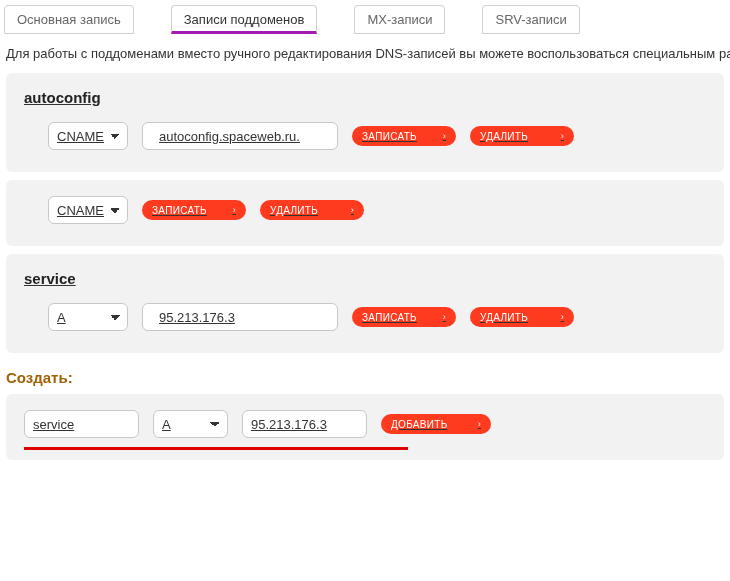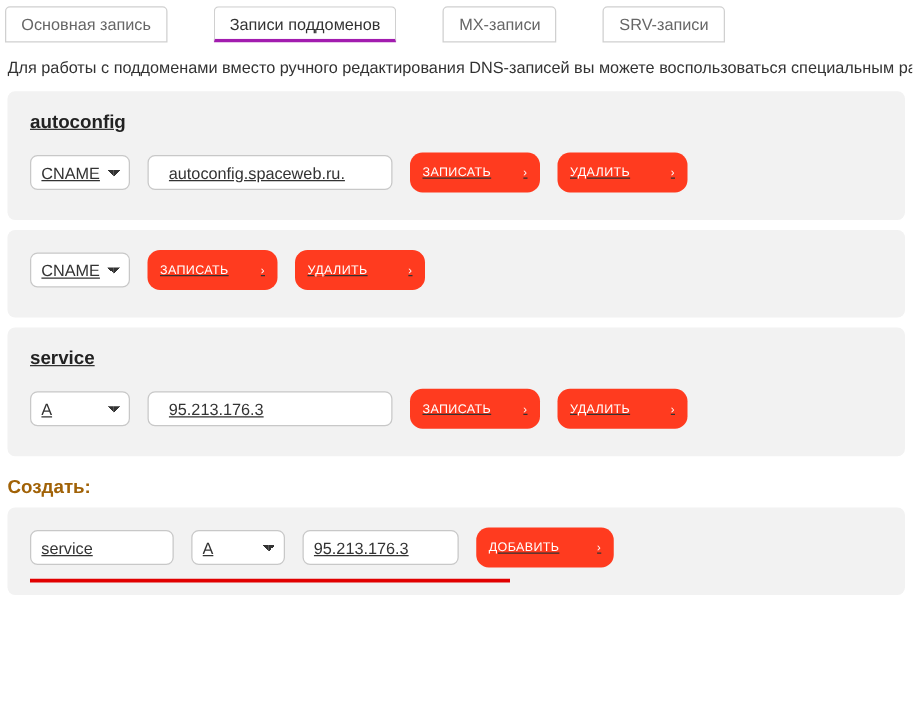--- a/index.html
+++ b/index.html
@@ -76,20 +76,21 @@
   .select.type {
     width: 80px;
     padding-right: 22px;
     appearance: none;
     -webkit-appearance: none;
     background-image: linear-gradient(45deg, transparent 50%, #333 50%),
                       linear-gradient(135deg, #333 50%, transparent 50%);
     background-position: right 12px center, right 7px center;
     background-size: 5px 5px, 5px 5px;
     background-repeat: no-repeat;
+    margin-left: 24px;
   }
   .select.type2 {
     width: 75px;
     padding-right: 22px;
     appearance: none;
     -webkit-appearance: none;
     background-image: linear-gradient(45deg, transparent 50%, #333 50%),
                       linear-gradient(135deg, #333 50%, transparent 50%);
     background-position: right 12px center, right 7px center;
     background-size: 5px 5px, 5px 5px;
@@ -104,21 +105,21 @@
   }
   .input.val2 {
     width: 125px;
   }
   
   .btn {
     background: #ff3b1f;
     color: #fff;
     border: none;
     border-radius: 10px;
-    height: 32px;
+    height: 20px;
     font-size: 10px;
     letter-spacing: .3px;
     padding: 0 10px;
     cursor: pointer;
     display: flex;
     align-items: center;
     justify-content: space-between;
     position: relative;
     text-transform: uppercase;
     font-family: inherit;

